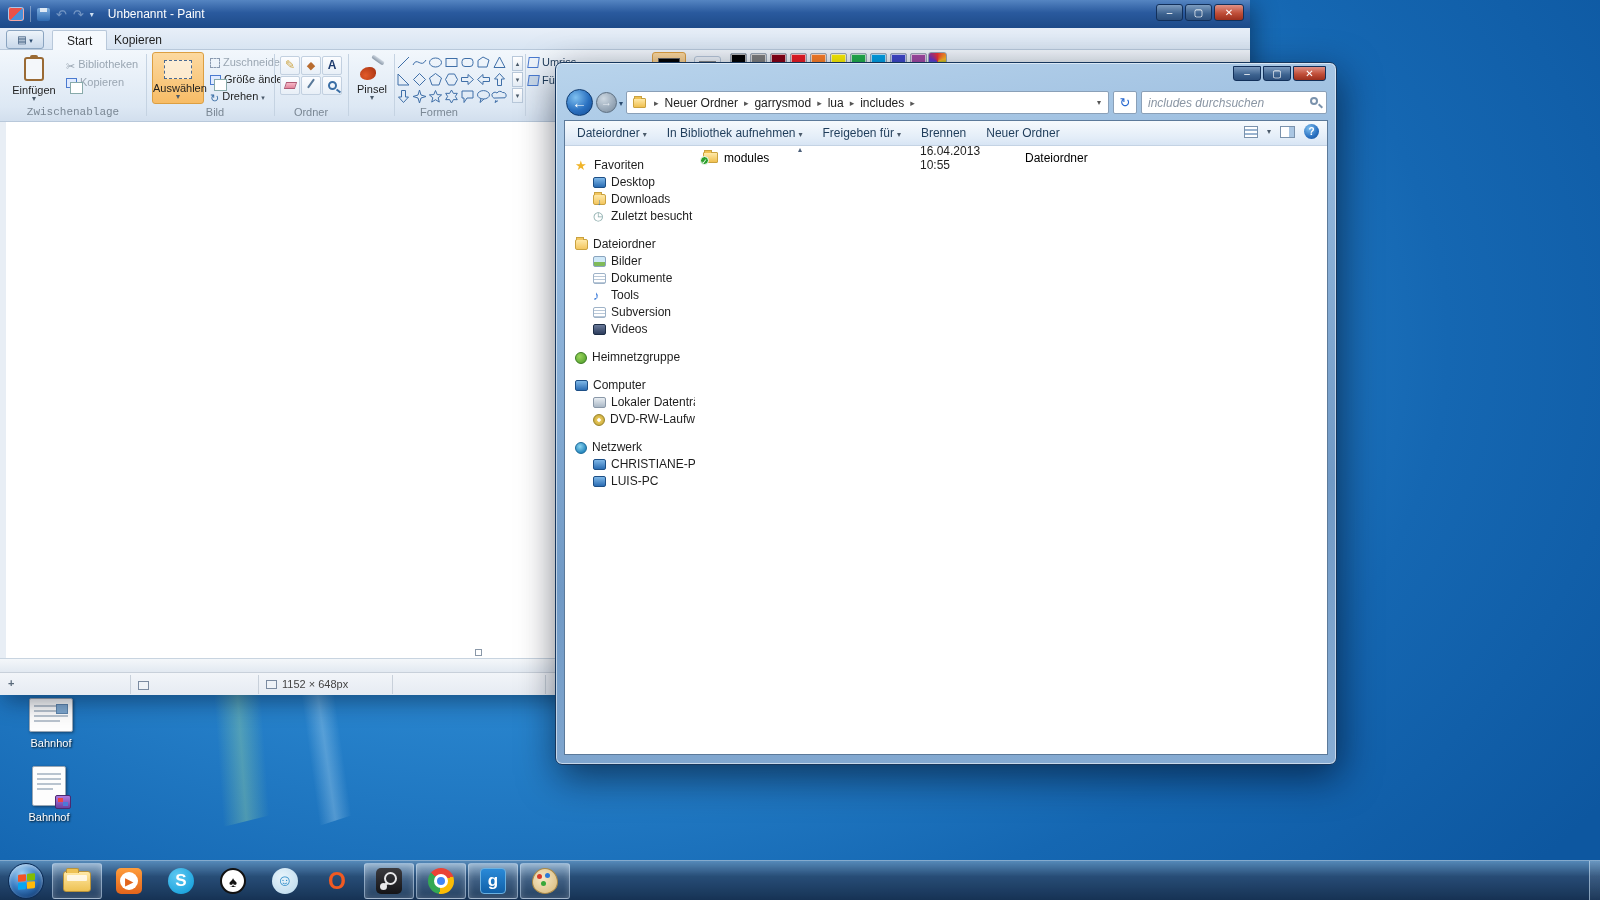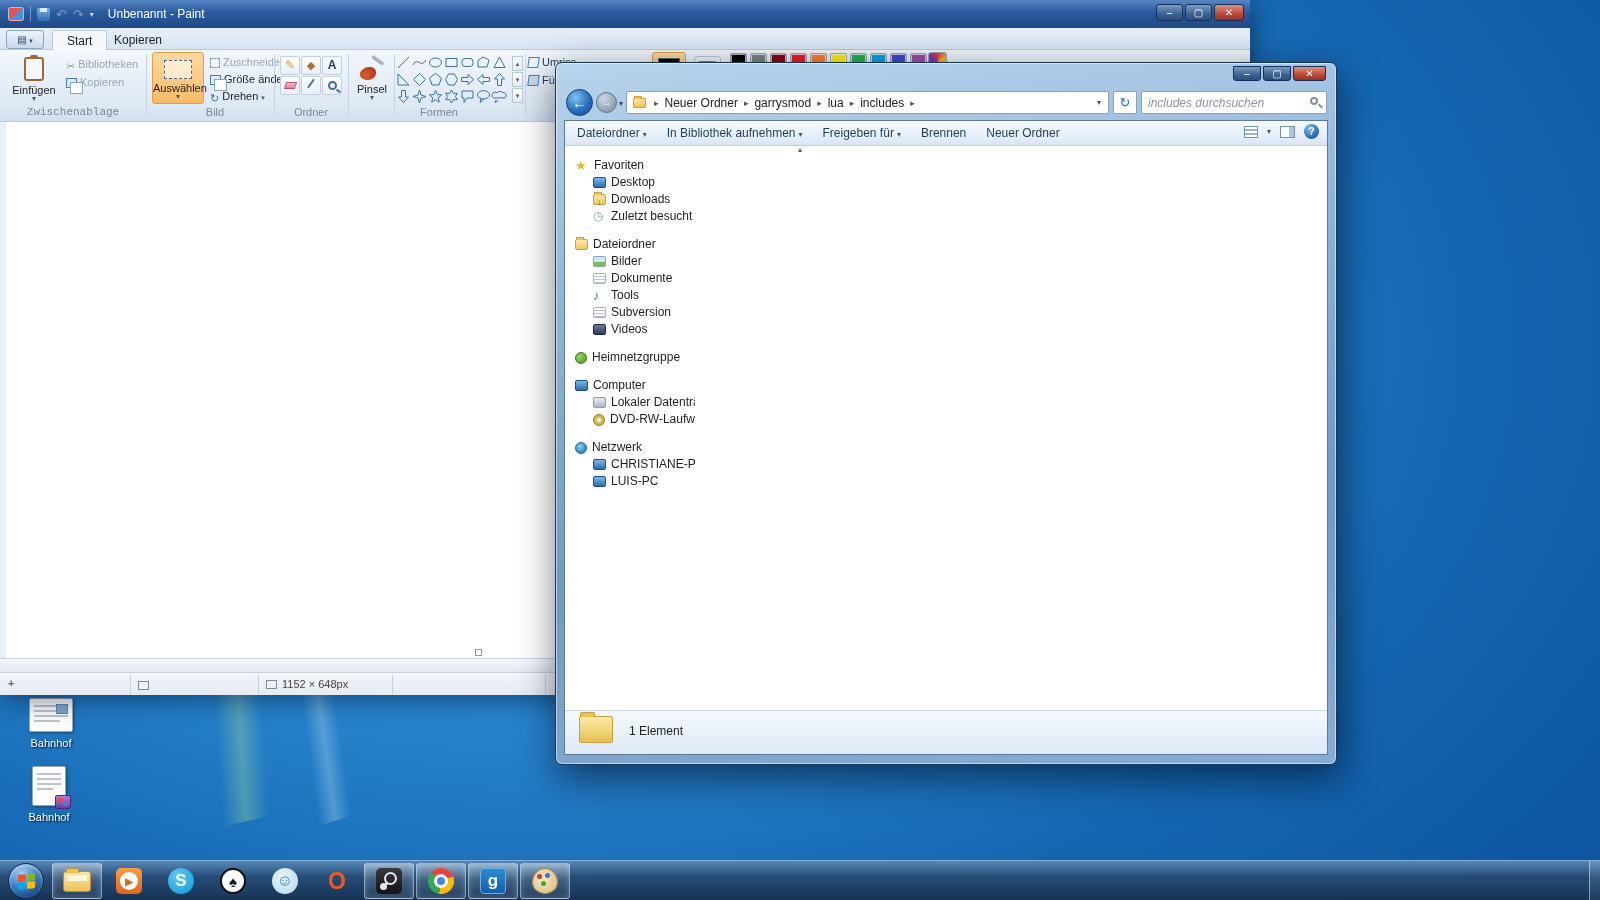--- a/index.html
+++ b/index.html
@@ -541,26 +541,33 @@
             </div>
           <div class="sb-item">
               <span class="ic ic-mon"></span>
               <span>LUIS-PC</span>
             </div>
         </div>
       </div>
 
       <div class="flist">
         <span class="sortarrow">▴</span>
-      </div>
-
-      <div class="detpane">
-        <span class="folder-lg"></span>
-        <span class="det-txt">1 Element</span>
-      </div>
+        <div class="fl-row">
+          <span class="rc1">
+              <span class="folder-sm">
+                <span class="svn-check">✓</span>
+              </span>
+              <span>modules</span>
+            </span>
+          <span class="rc2">16.04.2013 10:55</span>
+          <span class="rc3">Dateiordner</span>
+          <span class="rc4"></span>
+        </div>
+      </div>
+
     </div>
   </div>
 
   <div id="taskbar">
     <span class="orb">
       <span class="flag">
         <i style="background:#f35325;"></i>
           <i style="background:#81bc06;"></i>
           <i style="background:#05a6f0;"></i>
           <i style="background:#ffba08;"></i>

